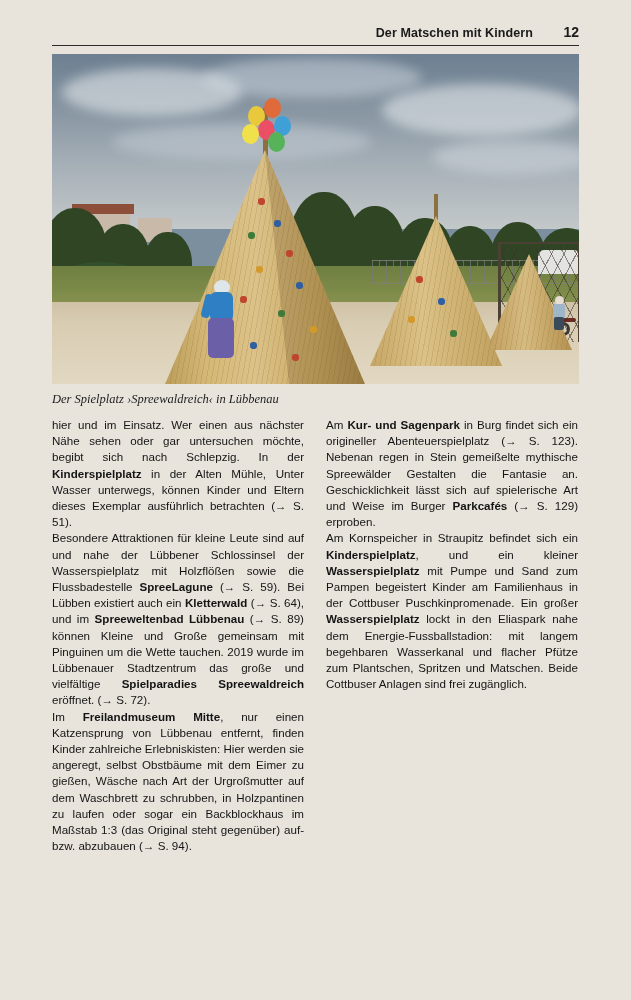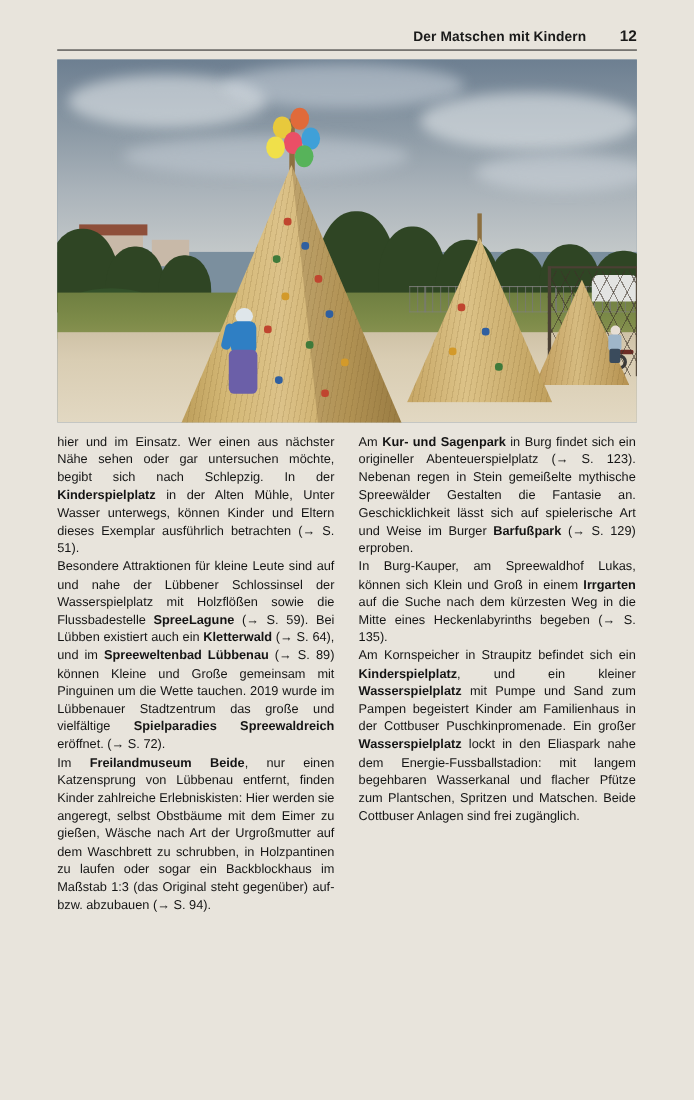--- a/index.html
+++ b/index.html
@@ -395,28 +395,28 @@
         <div class="kid-head"></div>
         <div class="kid-body"></div>
         <div class="kid-legs"></div>
       </div>
       <div class="fig2">
         <div class="h"></div>
         <div class="b"></div>
         <div class="l"></div>
       </div>
     </div>
+    <div class="caption">Der Spielplatz ›Spreewaldreich‹ in Lübbenau</div>
   </div>
 
   <div class="columns">
     <div class="col">
       <p>hier und im Einsatz. Wer einen aus nächster Nähe sehen oder gar untersuchen möchte, begibt sich nach Schlepzig. In der <b>Kinderspielplatz</b> in der Alten Mühle, Unter Wasser unterwegs, können Kinder und Eltern dieses Exemplar ausführlich betrachten (→ S. 51).</p>
       <p>Besondere Attraktionen für kleine Leute sind auf und nahe der Lübbener Schlossinsel der Wasserspielplatz mit Holzflößen sowie die Flussbadestelle <b>SpreeLagune</b> (→ S. 59). Bei Lübben existiert auch ein <b>Kletterwald</b> (→ S. 64), und im <b>Spreewelten­bad Lübbenau</b> (→ S. 89) können Kleine und Große gemeinsam mit Pinguinen um die Wette tauchen. 2019 wurde im Lübbenauer Stadtzentrum das große und vielfältige <b>Spielparadies Spreewaldreich</b> eröffnet. (→ S. 72).</p>
-      <p>Im <b>Freilandmuseum Beide</b>, nur einen Katzensprung von Lübbenau entfernt, finden Kinder zahlreiche Erlebniskisten: Hier werden sie angeregt, selbst Obstbäume mit dem Eimer zu gießen, Wäsche nach Art der Urgroßmutter auf dem Waschbrett zu schrubben, in Holzpantinen zu laufen oder sogar ein Backblockhaus im Maßstab 1:3 (das Original steht gegenüber) auf- bzw. abzubauen (→ S. 94).</p>
+      <p>Im <b>Freilandmuseum Mitte</b>, nur einen Katzensprung von Lübbenau entfernt, finden Kinder zahlreiche Erlebniskisten: Hier werden sie angeregt, selbst Obstbäume mit dem Eimer zu gießen, Wäsche nach Art der Urgroßmutter auf dem Waschbrett zu schrubben, in Holzpantinen zu laufen oder sogar ein Backblockhaus im Maßstab 1:3 (das Original steht gegenüber) auf- bzw. abzubauen (→ S. 94).</p>
     </div>
     <div class="col">
-      <p>Am <b>Kur- und Sagenpark</b> in Burg findet sich ein origineller Abenteuerspielplatz (→ S. 123). Nebenan regen in Stein gemeißelte mythische Spreewälder Gestalten die Fantasie an. Geschicklichkeit lässt sich auf spielerische Art und Weise im Burger <b>Barfußpark</b> (→ S. 129) erproben.</p>
-      <p>In Burg-Kauper, am Spreewaldhof Lukas, können sich Klein und Groß in einem <b>Irrgarten</b> auf die Suche nach dem kürzesten Weg in die Mitte eines Heckenlabyrinths begeben (→ S. 135).</p>
+      <p>Am <b>Kur- und Sagenpark</b> in Burg findet sich ein origineller Abenteuerspielplatz (→ S. 123). Nebenan regen in Stein gemeißelte mythische Spreewälder Gestalten die Fantasie an. Geschicklichkeit lässt sich auf spielerische Art und Weise im Burger <b>Parkcafés</b> (→ S. 129) erproben.</p>
       <p>Am Kornspeicher in Straupitz befindet sich ein <b>Kinderspielplatz</b>, und ein kleiner <b>Wasserspielplatz</b> mit Pumpe und Sand zum Pampen begeistert Kinder am Familienhaus in der Cottbuser Puschkinpromenade. Ein großer <b>Wasserspielplatz</b> lockt in den Eliaspark nahe dem Energie-Fussballstadion: mit langem begehbaren Wasserkanal und flacher Pfütze zum Plantschen, Spritzen und Matschen. Beide Cottbuser Anlagen sind frei zugänglich.</p>
     </div>
   </div>
 
 </div>
 
 </body></html>

